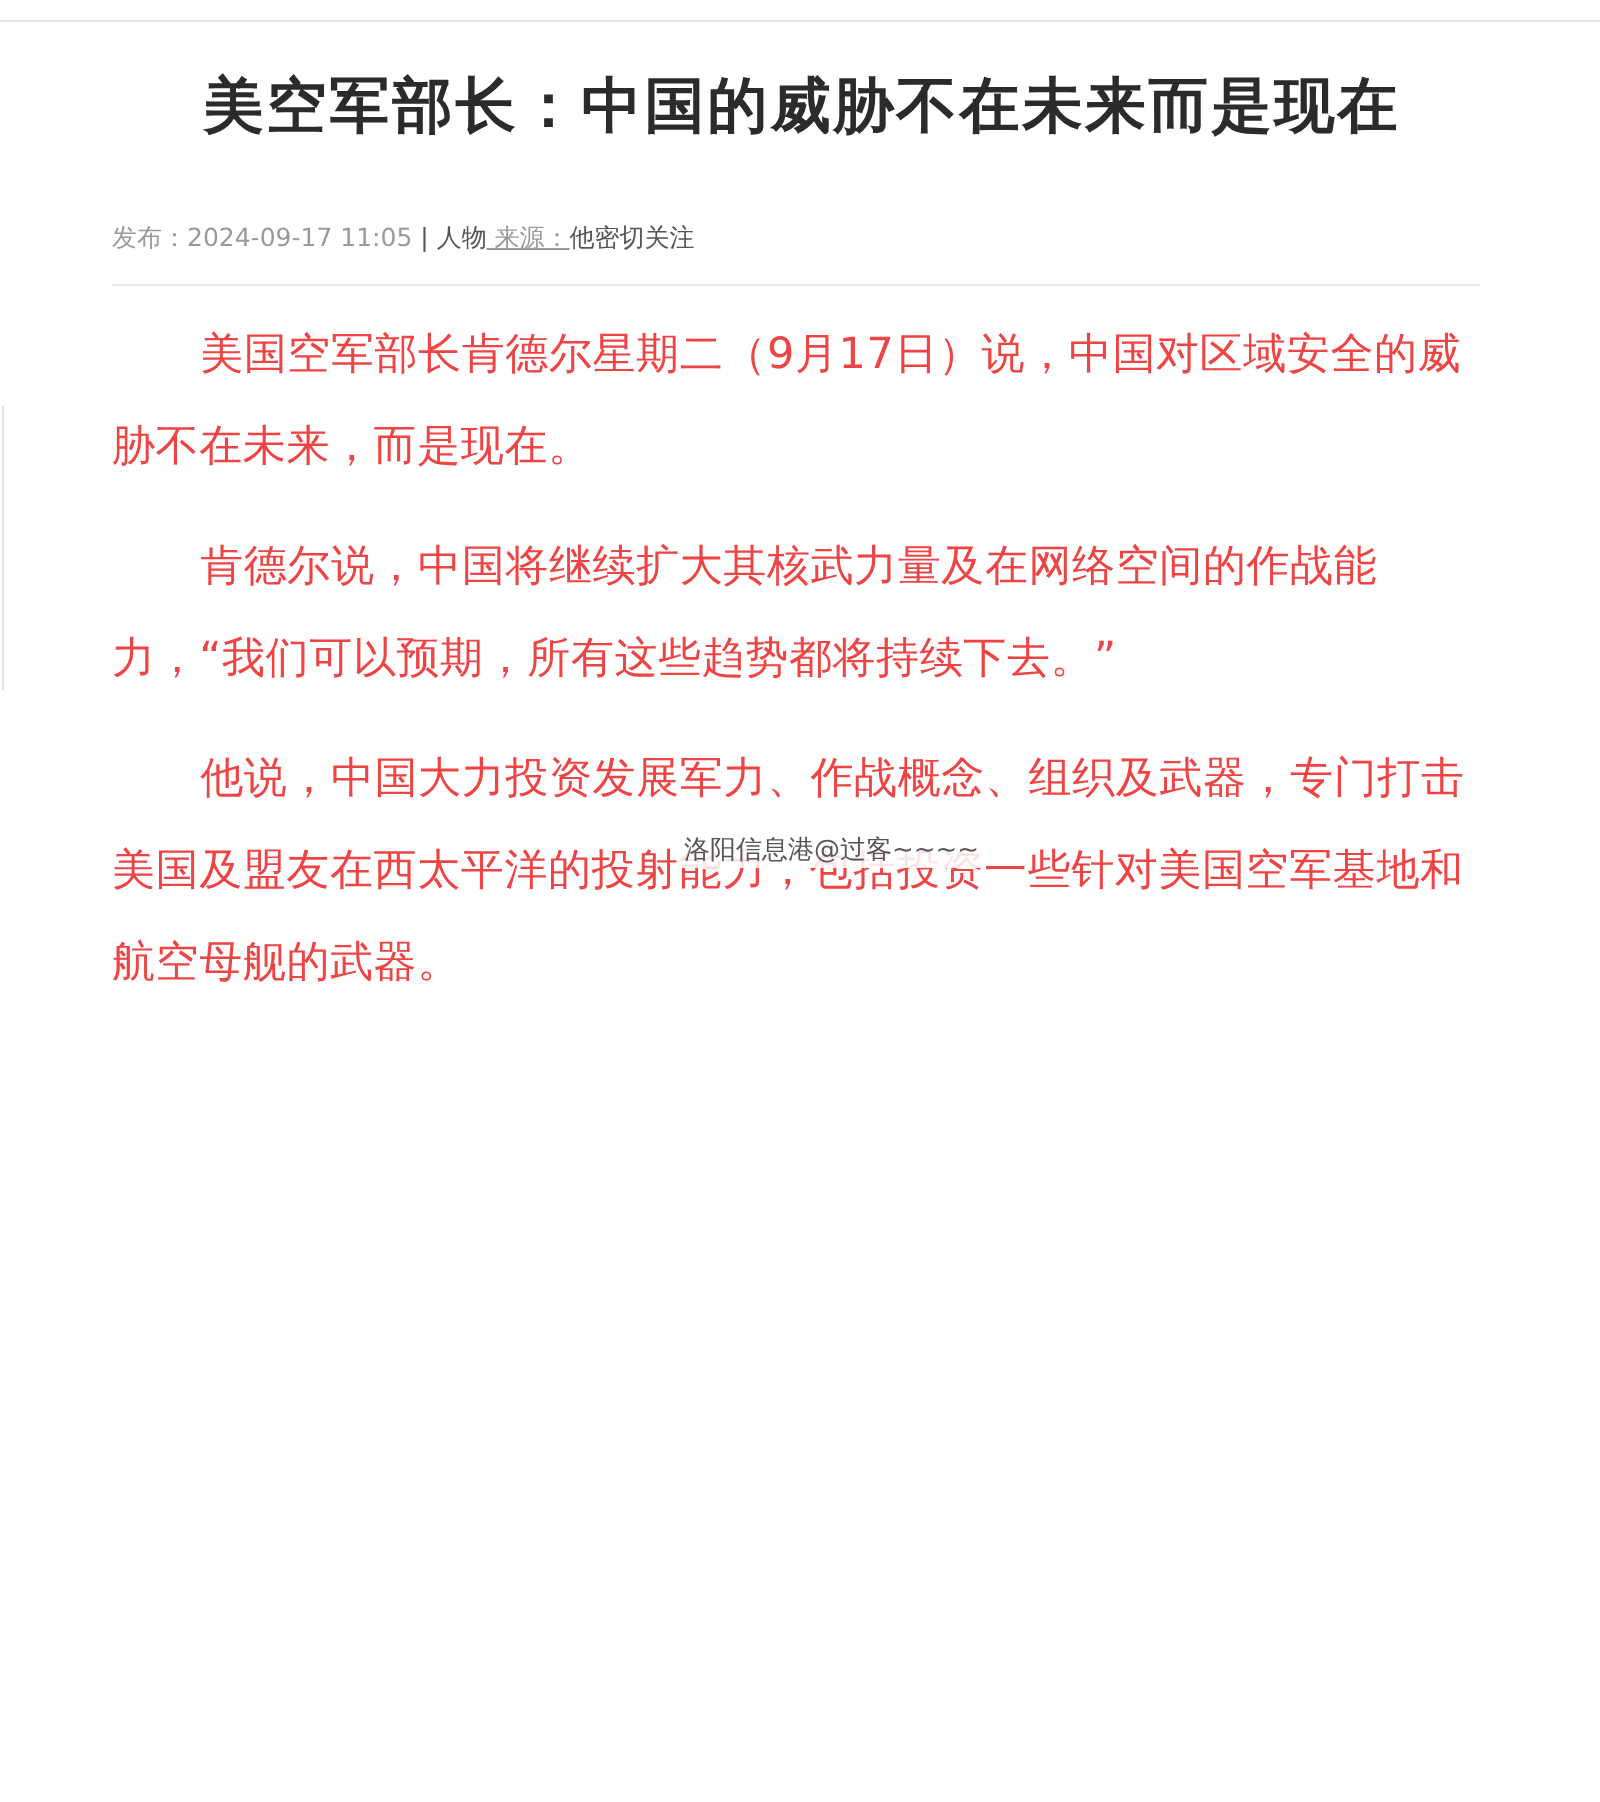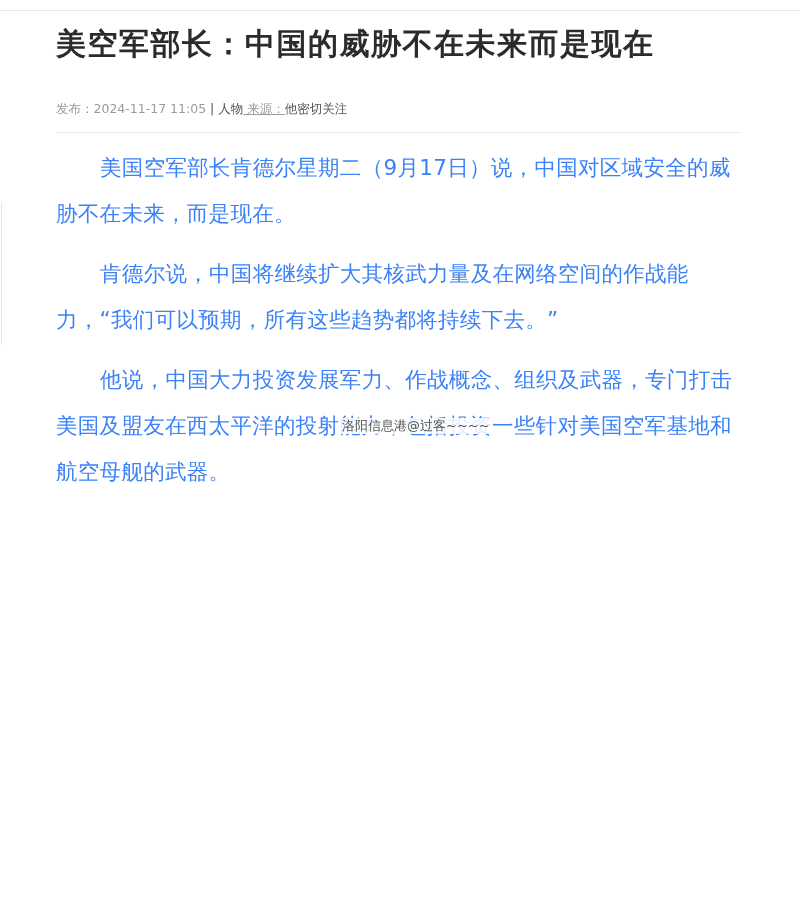--- a/index.html
+++ b/index.html
@@ -31,27 +31,28 @@
     background: #e4e4e4;
   }
   .article {
     position: absolute;
     left: 56px;
     top: 10px;
     width: 690px;
   }
   .title {
     margin: 0;
-    padding-top: 14px;
+    padding-top: 24px;
     font-size: 30px;
     line-height: 40px;
     font-weight: bold;
     color: #2b2b2b;
     letter-spacing: 1.5px;
     white-space: nowrap;
+    text-align: center;
   }
   .meta {
     margin-top: 36px;
     font-size: 12.5px;
     line-height: 18px;
     color: #9a9a9a;
     white-space: nowrap;
   }
   .meta .meta-sep,
   .meta .meta-category,
@@ -68,21 +69,21 @@
     height: 1px;
     background: #e8e8e8;
   }
   .body {
     margin-top: 12px;
   }
   .para {
     margin: 0 12px 14px 0;
     font-size: 21.5px;
     line-height: 46px;
-    color: #3b82f6;
+    color: #ef4444;
     text-indent: 2.05em;
     letter-spacing: 0.3px;
   }
   .watermark {
     position: absolute;
     left: 340px;
     top: 418px;
     font-size: 13px;
     line-height: 16px;
     color: #555555;
@@ -94,21 +95,21 @@
 </head>
 <body>
 
 <div class="top-strip"></div>
 <div class="left-edge-line"></div>
 
 <div class="article">
   <h1 class="title">美空军部长：中国的威胁不在未来而是现在</h1>
 
   <div class="meta">
-    <span>发布：</span><span>2024-11-17 11:05</span><span class="meta-sep"> | </span><span class="meta-category">人物</span><span class="meta-source-label"> 来源：</span><span class="meta-source">他密切关注</span>
+    <span>发布：</span><span>2024-09-17 11:05</span><span class="meta-sep"> | </span><span class="meta-category">人物</span><span class="meta-source-label"> 来源：</span><span class="meta-source">他密切关注</span>
   </div>
 
   <div class="divider"></div>
 
   <div class="body">
     <p class="para">美国空军部长肯德尔星期二（9月17日）说，中国对区域安全的威胁不在未来，而是现在。</p>
     <p class="para">肯德尔说，中国将继续扩大其核武力量及在网络空间的作战能力，“我们可以预期，所有这些趋势都将持续下去。”</p>
     <p class="para">他说，中国大力投资发展军力、作战概念、组织及武器，专门打击美国及盟友在西太平洋的投射能力，包括投资一些针对美国空军基地和航空母舰的武器。</p>
   </div>
 </div>

